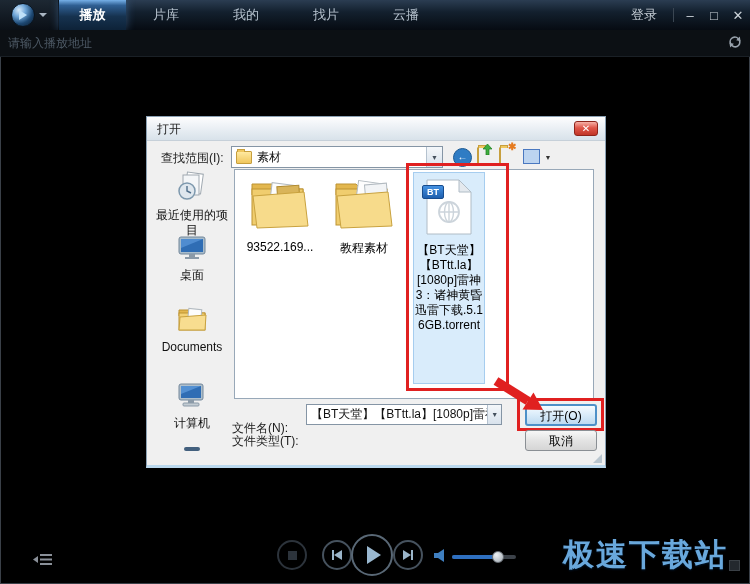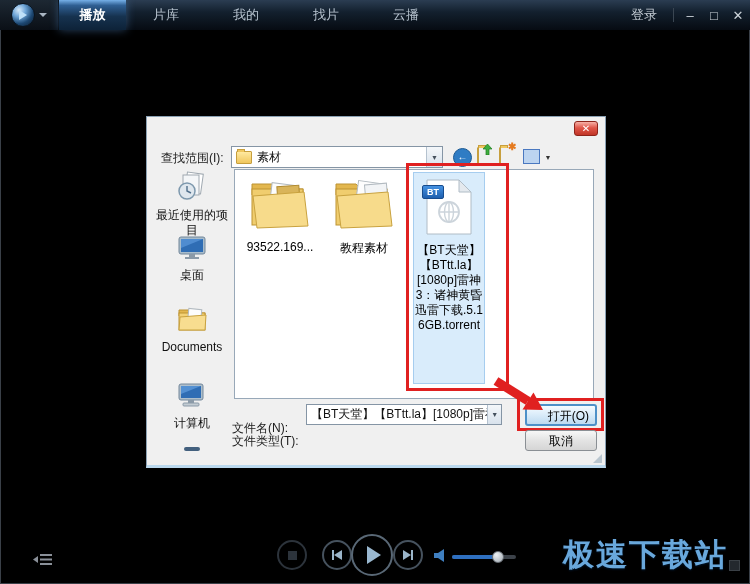--- a/index.html
+++ b/index.html
@@ -61,21 +61,21 @@
   .file-item{position:absolute;text-align:center;cursor:pointer;}
   .file-item .flbl{font-size:12px;color:#000;margin-top:4px;}
   .torrent-item{position:absolute;left:178px;top:2px;width:72px;height:212px;background:#d9ecfb;
     border:1px solid #a6cdef;box-sizing:border-box;text-align:center;cursor:pointer;}
   .torrent-lbl{font-size:12px;line-height:15px;color:#000;word-break:break-all;padding:0 1px;margin-top:4px;}
   .bt-badge{position:absolute;left:8px;top:12px;background:linear-gradient(180deg,#4592e2,#1e5fae);
     border:1px solid #174c8e;border-radius:2px;color:#fff;font-size:9px;font-weight:bold;padding:1px 4px;}
   .red-rect{position:absolute;border:3px solid #e02020;box-sizing:border-box;pointer-events:none;}
   .btn-open{position:absolute;left:378px;top:287px;width:72px;height:22px;border-radius:3px;
     border:2px solid #4d90c8;background:linear-gradient(180deg,#f5fbff 0%,#dcedfa 45%,#bedaf0 100%);
-    font-size:12px;color:#000;line-height:18px;text-align:right;box-sizing:border-box;cursor:pointer;
+    font-size:12px;color:#000;line-height:18px;text-align:center;box-sizing:border-box;cursor:pointer;
     font-family:"Liberation Sans",sans-serif;}
   .btn-cancel{position:absolute;left:378px;top:313px;width:72px;height:21px;border-radius:3px;
     border:1px solid #8a8f94;background:linear-gradient(180deg,#f7f7f7 0%,#e5e5e5 45%,#d5d5d5 100%);
     font-size:12px;color:#000;line-height:19px;text-align:center;box-sizing:border-box;cursor:pointer;}
   .grip{position:absolute;right:3px;bottom:2px;width:0;height:0;
     border-right:9px solid #b9c6d0;border-top:9px solid transparent;}
   .arrow-svg{position:absolute;left:0;top:0;pointer-events:none;}
   
   .controls{position:absolute;left:0;bottom:0;width:750px;height:56px;}
   .cbtn{position:absolute;border-radius:50%;box-sizing:border-box;display:flex;align-items:center;justify-content:center;cursor:pointer;}
@@ -116,24 +116,36 @@
     <div class="tab">云播</div>
     <div class="top-right">
       <span class="login">登录</span>
       <span class="win-sep"></span>
       <span class="winbtn">–</span>
       <span class="winbtn">□</span>
       <span class="winbtn">✕</span>
     </div>
   </div>
 
+  <div class="addressbar">
+    <span class="addr-ph">请输入播放地址</span>
+    <span class="refresh">
+      <svg width="14" height="14" viewBox="0 0 14 14">
+        <path d="M2.5 8.5 A4.5 4.5 0 0 1 11 5" fill="none" stroke="#9aa4ae" stroke-width="1.6"></path>
+        <polygon points="11.8,1.5 12.6,6.2 8.2,5.2" fill="#9aa4ae"></polygon>
+        <path d="M11.5 5.5 A4.5 4.5 0 0 1 3 9" fill="none" stroke="#9aa4ae" stroke-width="1.6"></path>
+        <polygon points="2.2,12.5 1.4,7.8 5.8,8.8" fill="#9aa4ae"></polygon>
+      </svg>
+    </span>
+  </div>
 
   <div></div>
 
   <div class="dialog">
+    <div class="dlg-title">打开</div>
     <div class="dlg-close">✕</div>
 
     <span class="row-label" style="left:14px;top:33px;">查找范围(I):</span>
     <div class="combo" style="left:84px;top:29px;width:212px;height:22px;">
       <span class="mini-folder"></span>
       <span>素材</span>
       <span class="arrow">▼</span>
     </div>
     <div class="tb-ic back-ic" style="left:306px;top:31px;">←</div>
     <div class="tb-ic" style="left:330px;top:31px;">

